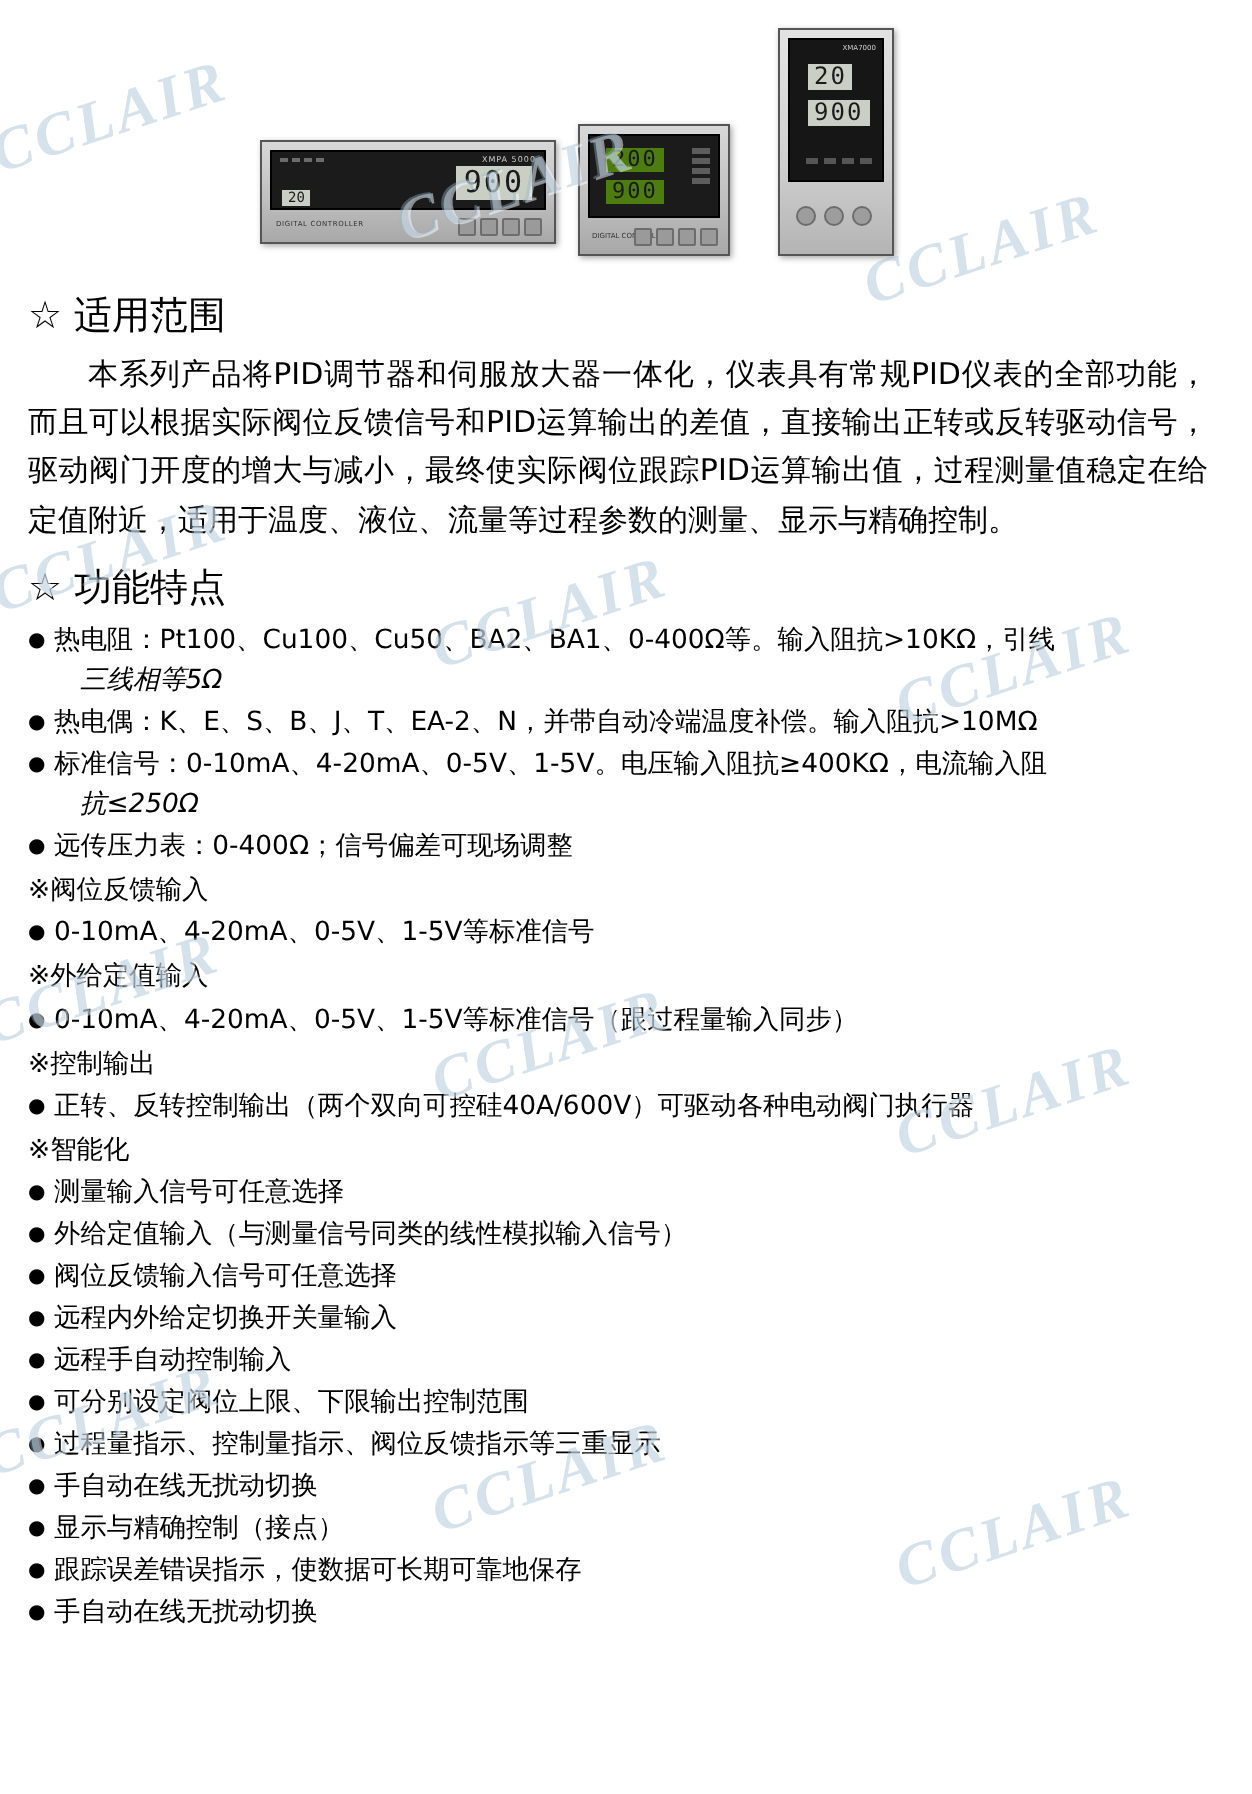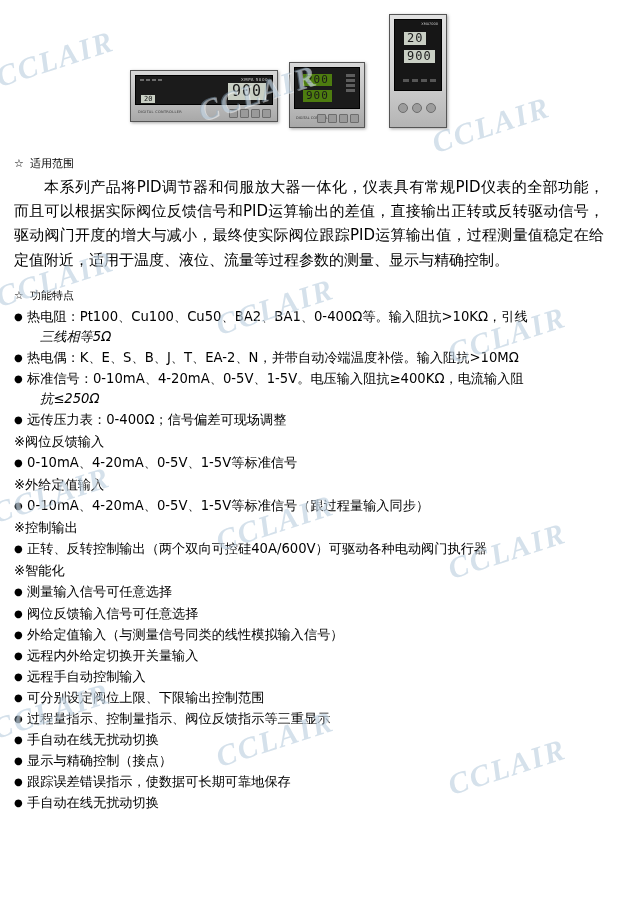--- a/index.html
+++ b/index.html
@@ -270,22 +270,22 @@
 
   
   .doc {
     position: relative;
     z-index: 3;
     padding: 0 22px 0 14px;
     font-size: 13.2px;
     line-height: 1.52;
   }
   .section-head {
-    margin: 16px 0 2px 0;
-    font-size: 11px;
+    margin: 4px 0 2px 0;
+    font-size: 19px;
   }
   .star { margin-right: 6px; }
   .para {
     text-indent: 2em;
     text-align: justify;
     margin: 2px 0 8px 0;
     font-size: 15px;
     line-height: 1.62;
   }
   .sub {
@@ -436,22 +436,22 @@
   </div>
   <ul class="items">
     <li><span>正转、反转控制输出（两个双向可控硅40A/600V）可驱动各种电动阀门执行器</span></li>
   </ul>
 
   <div class="sub">
     <span>※</span><span>智能化</span>
   </div>
   <ul class="items">
     <li><span>测量输入信号可任意选择</span></li>
+    <li><span>外给定值输入（与测量信号同类的线性模拟输入信号）</span></li>
     <li><span>阀位反馈输入信号可任意选择</span></li>
-    <li><span>外给定值输入（与测量信号同类的线性模拟输入信号）</span></li>
     <li><span>远程内外给定切换开关量输入</span></li>
     <li><span>远程手自动控制输入</span></li>
     <li><span>可分别设定阀位上限、下限输出控制范围</span></li>
     <li><span>过程量指示、控制量指示、阀位反馈指示等三重显示</span></li>
     <li><span>手自动在线无扰动切换</span></li>
     <li><span>显示与精确控制（接点）</span></li>
     <li><span>跟踪误差错误指示，使数据可长期可靠地保存</span></li>
     <li><span>手自动在线无扰动切换</span></li>
   </ul>
 

